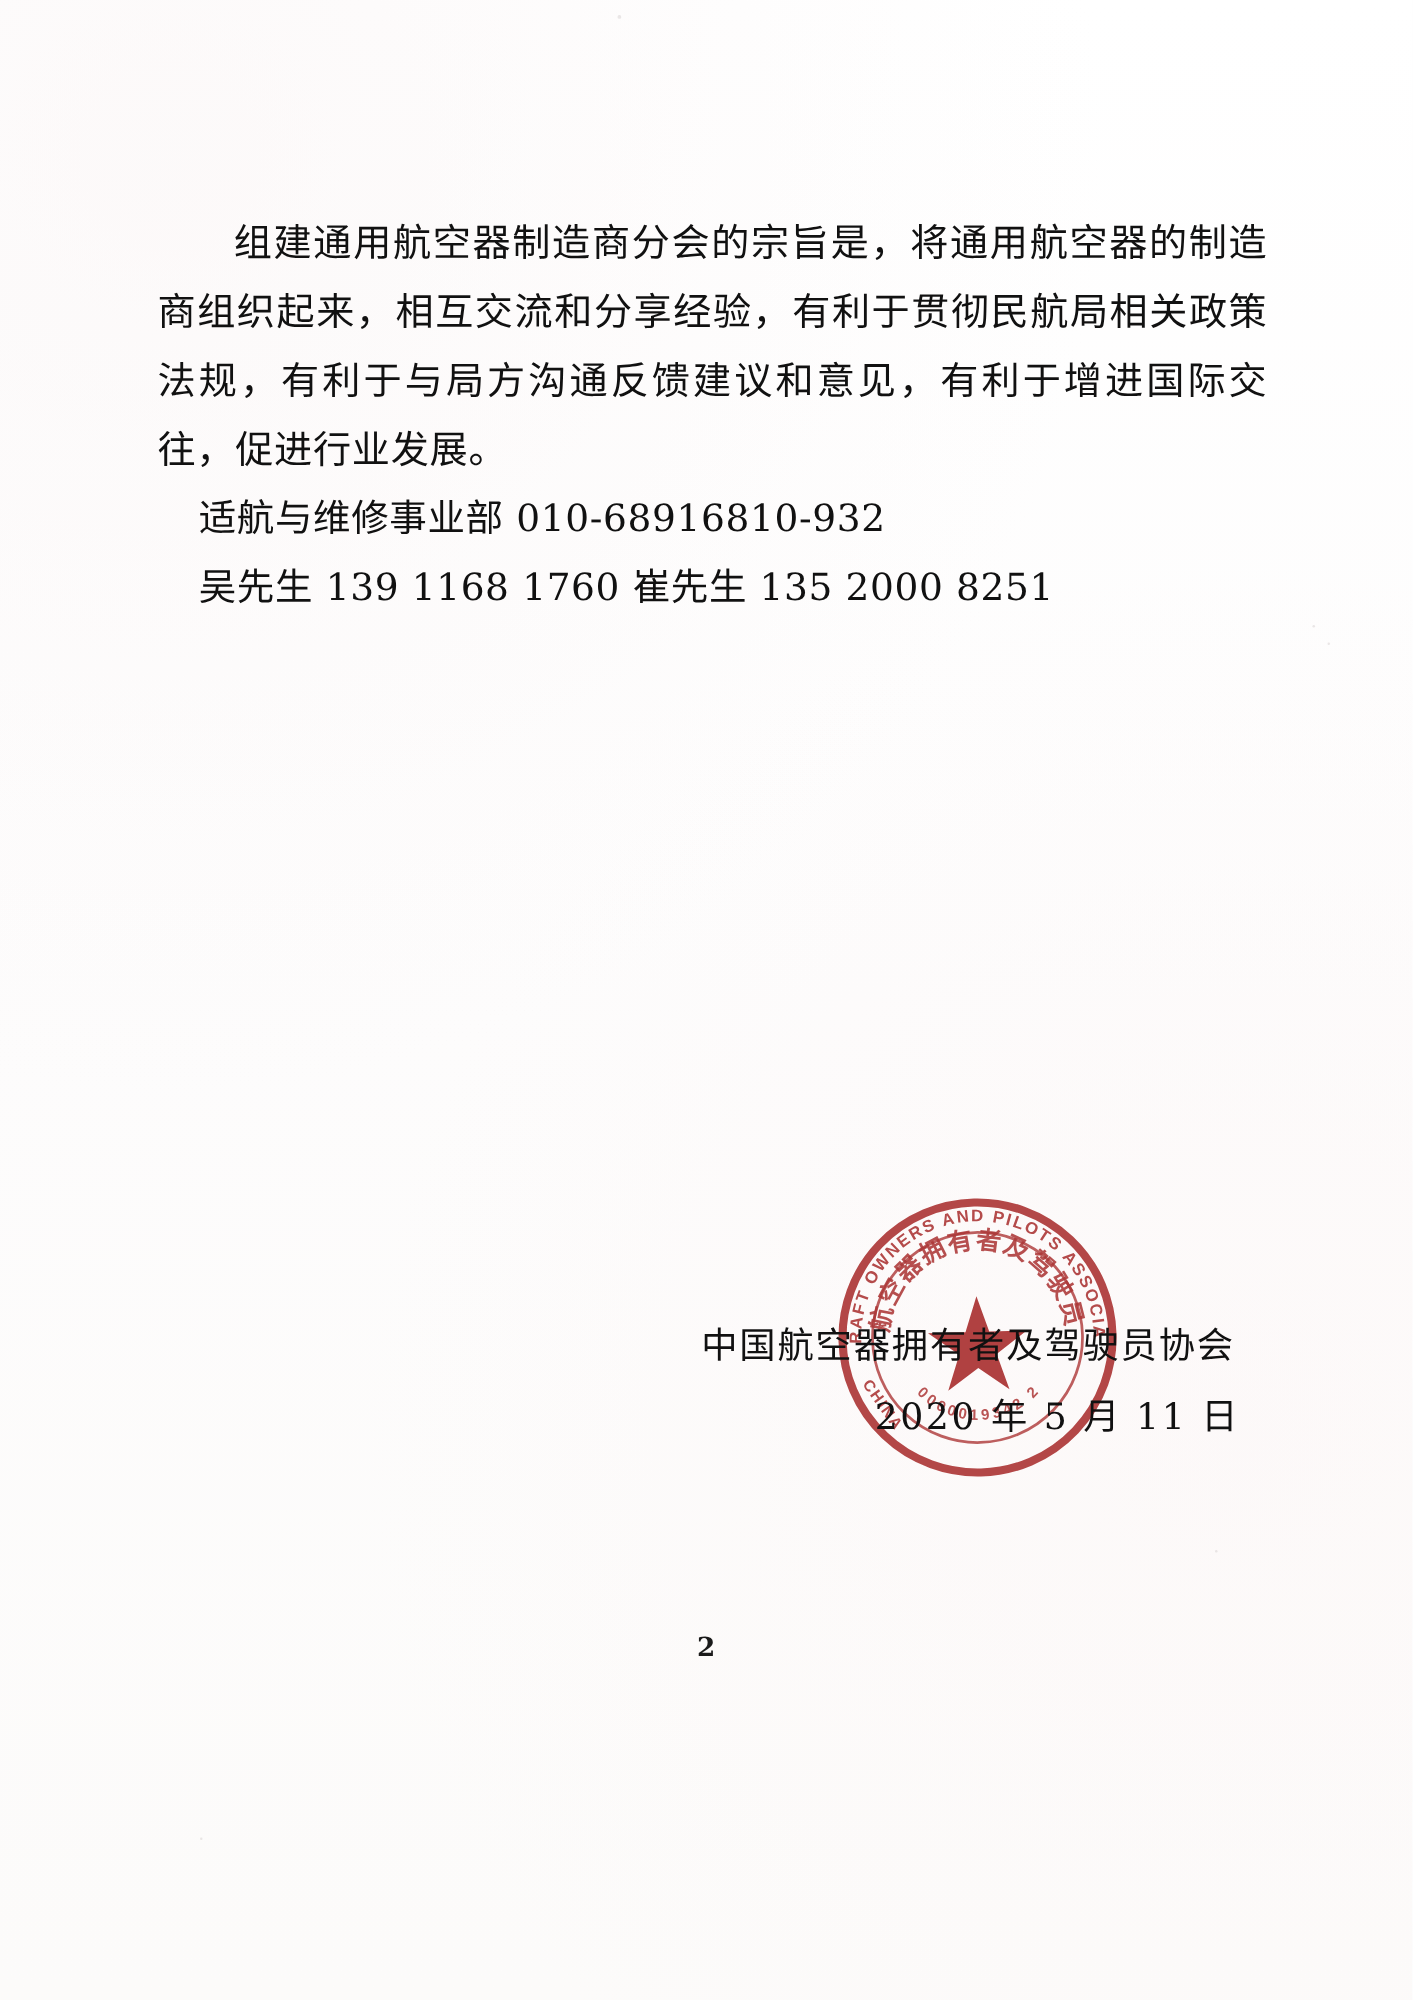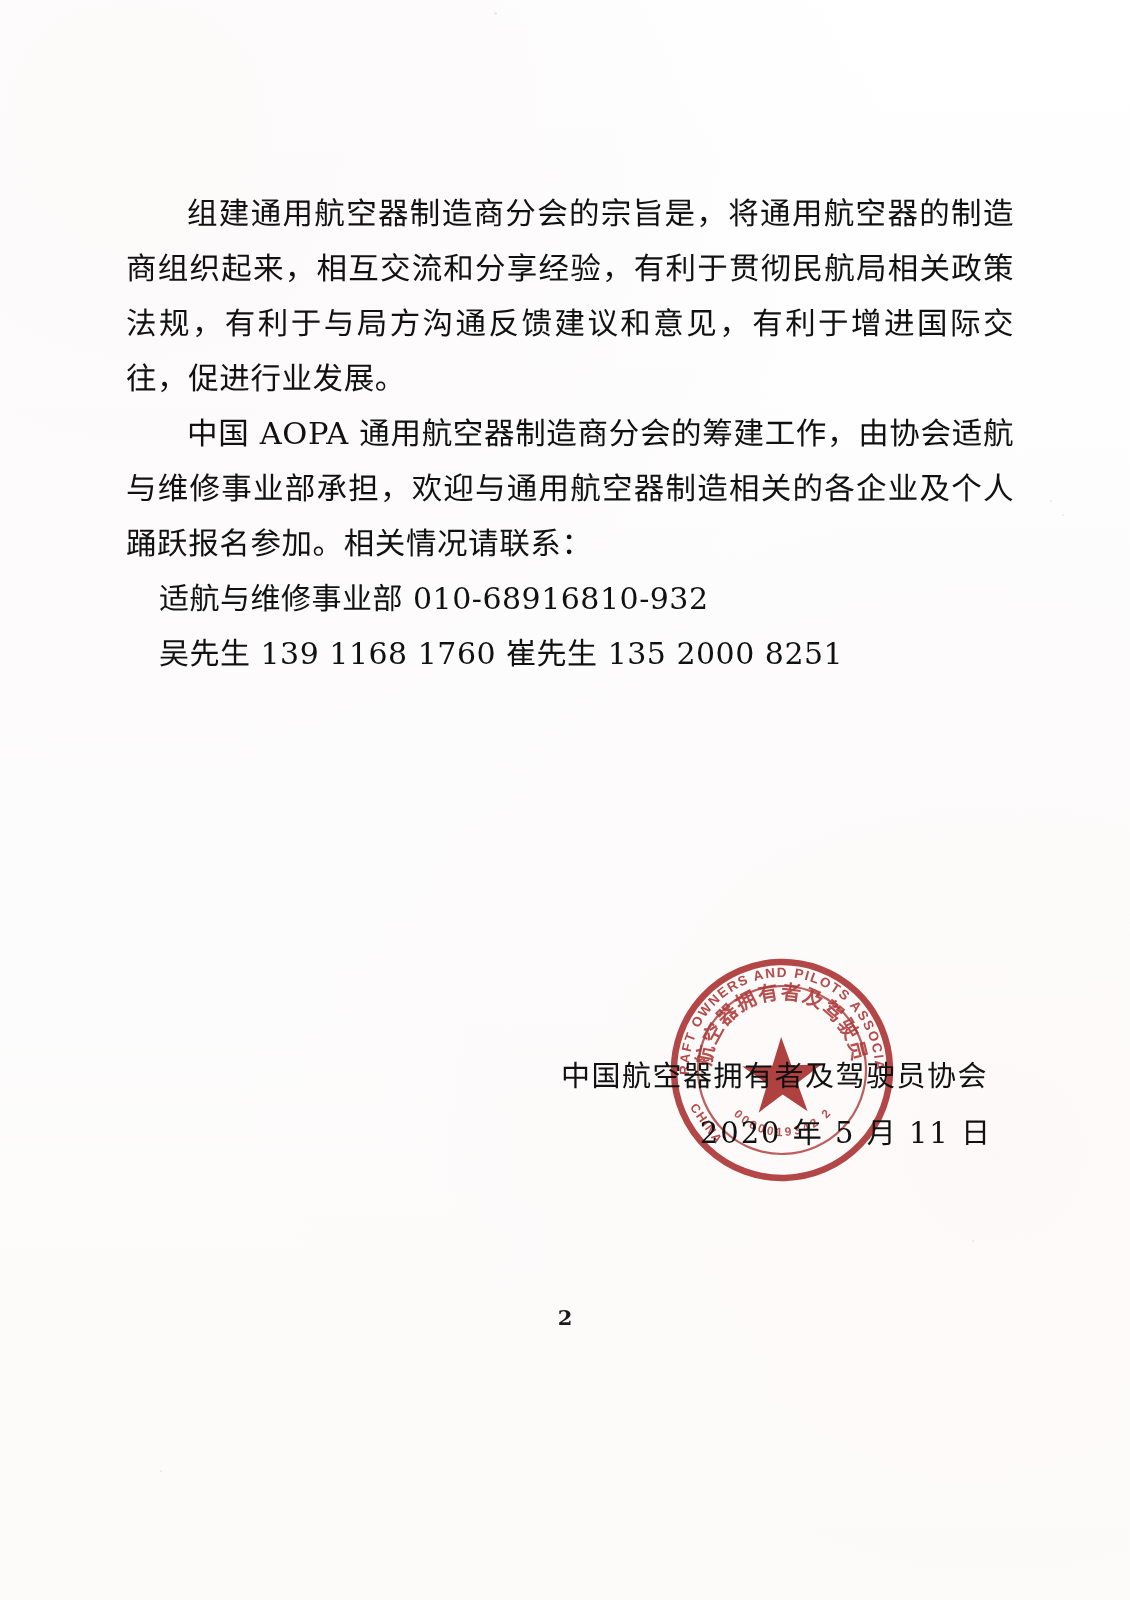--- a/index.html
+++ b/index.html
@@ -30,21 +30,21 @@
 
   .page {
     position: absolute;
     inset: 0;
   }
 
   
   .body-text {
     position: absolute;
     left: 126px;
-    top: 186px;
+    top: 168px;
     width: 888px;
   }
 
   .para {
     margin: 0 0 0 0;
     text-indent: 2em;
     font-size: 30.5px;
     line-height: 55px;
     letter-spacing: 0.6px;
     color: #111111;
@@ -137,21 +137,20 @@
 
 <div class="paper-grain"></div>
 
 <div class="page">
 
   <div class="body-text">
 
     <p class="para">组建通用航空器制造商分会的宗旨是，将通用航空器的制造商组织起来，相互交流和分享经验，有利于贯彻民航局相关政策法规，有利于与局方沟通反馈建议和意见，有利于增进国际交往，促进行业发展。</p>
 
 
-    <p class="para">中国 AOPA 通用航空器制造商分会的筹建工作，由协会适航与维修事业部承担，欢迎与通用航空器制造相关的各企业及个人踊跃报名参加。相关情况请联系：</p>
 
     <p class="contact-line">适航与维修事业部 010-68916810-932</p>
 
     <p class="contact-line">吴先生 139 1168 1760 崔先生 135 2000 8251</p>
 
   </div>
 
   <div class="seal">
     <svg viewBox="0 0 230 230" xmlns="http://www.w3.org/2000/svg" aria-hidden="true">
       <defs>

